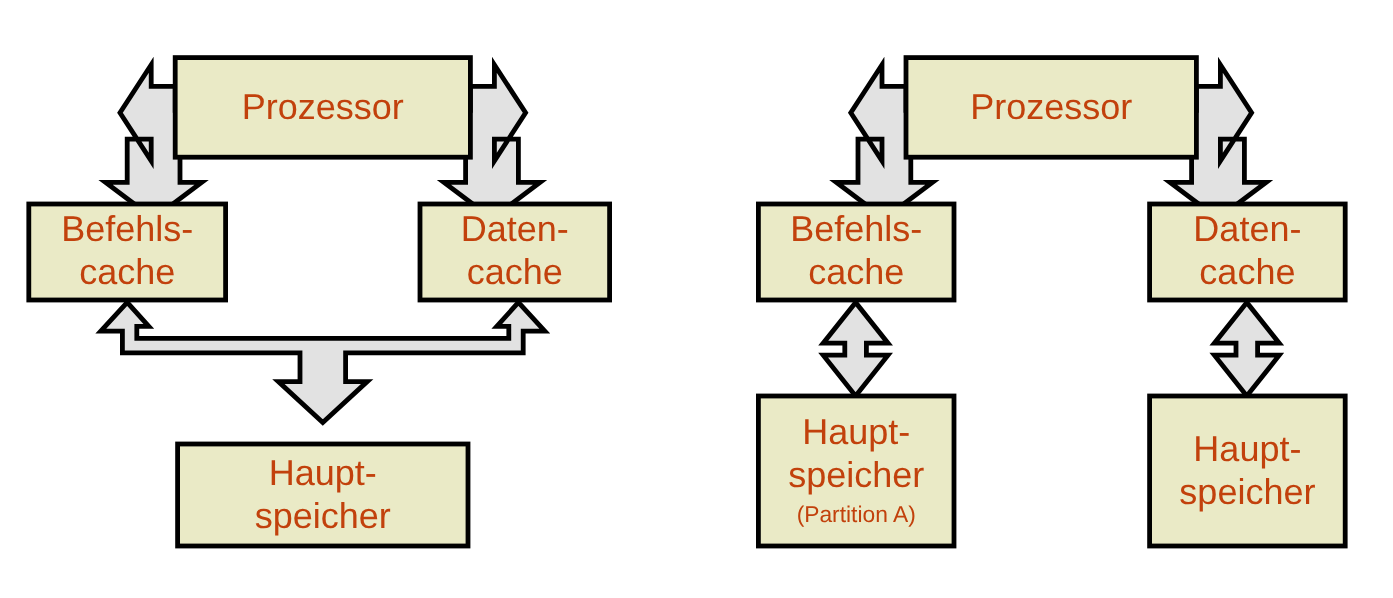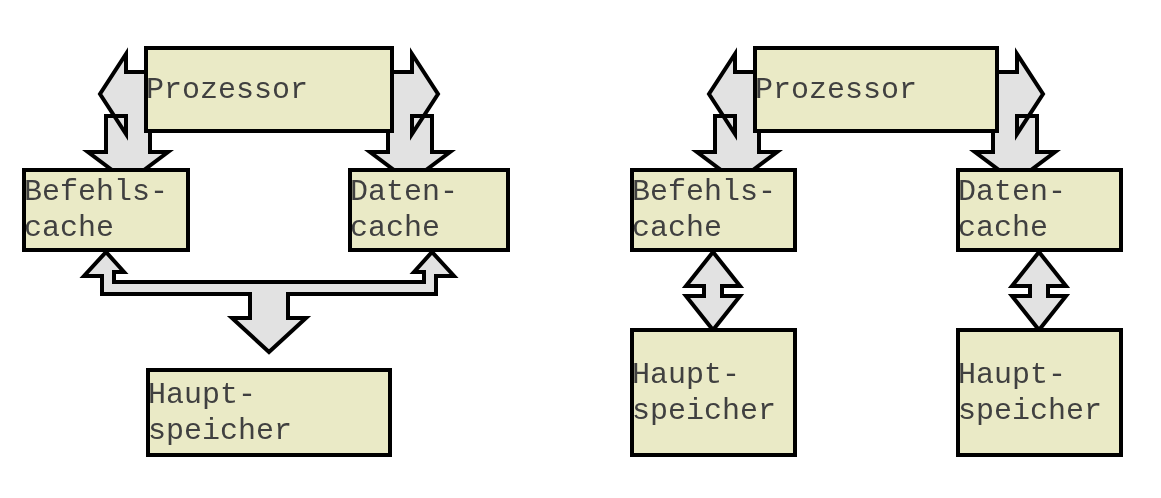--- a/index.html
+++ b/index.html
@@ -34,25 +34,25 @@
   .arrow-shape {
     fill: #e2e2e2;
     stroke: #000000;
     stroke-width: 4;
     stroke-linejoin: miter;
   }
   .box-label {
     position: absolute;
     display: flex;
     flex-direction: column;
-    align-items: flex-start;
+    align-items: center;
     justify-content: center;
     text-align: center;
-    color: #404040;
-    font-family: Liberation Mono, monospace;
+    color: #c2410c;
+    font-family: Liberation Sans, sans-serif;
     box-sizing: border-box;
     pointer-events: none;
   }
   .lbl-main {
     font-size: 30px;
     line-height: 36px;
     white-space: nowrap;
   }
   .lbl-sub {
     font-size: 19px;
@@ -134,20 +134,21 @@
   </div>
 
   <div class="box-label" style="left:958px; top:170px; width:163px; height:80px;">
     <span class="lbl-main">Daten-</span>
     <span class="lbl-main">cache</span>
   </div>
 
   <div class="box-label" style="left:632px; top:330px; width:163px; height:125px;">
     <span class="lbl-main">Haupt-</span>
     <span class="lbl-main">speicher</span>
+    <span class="lbl-sub">(Partition A)</span>
   </div>
 
   <div class="box-label" style="left:958px; top:330px; width:163px; height:125px;">
     <span class="lbl-main">Haupt-</span>
     <span class="lbl-main">speicher</span>
   </div>
 
 </div>
 
 </body></html>

